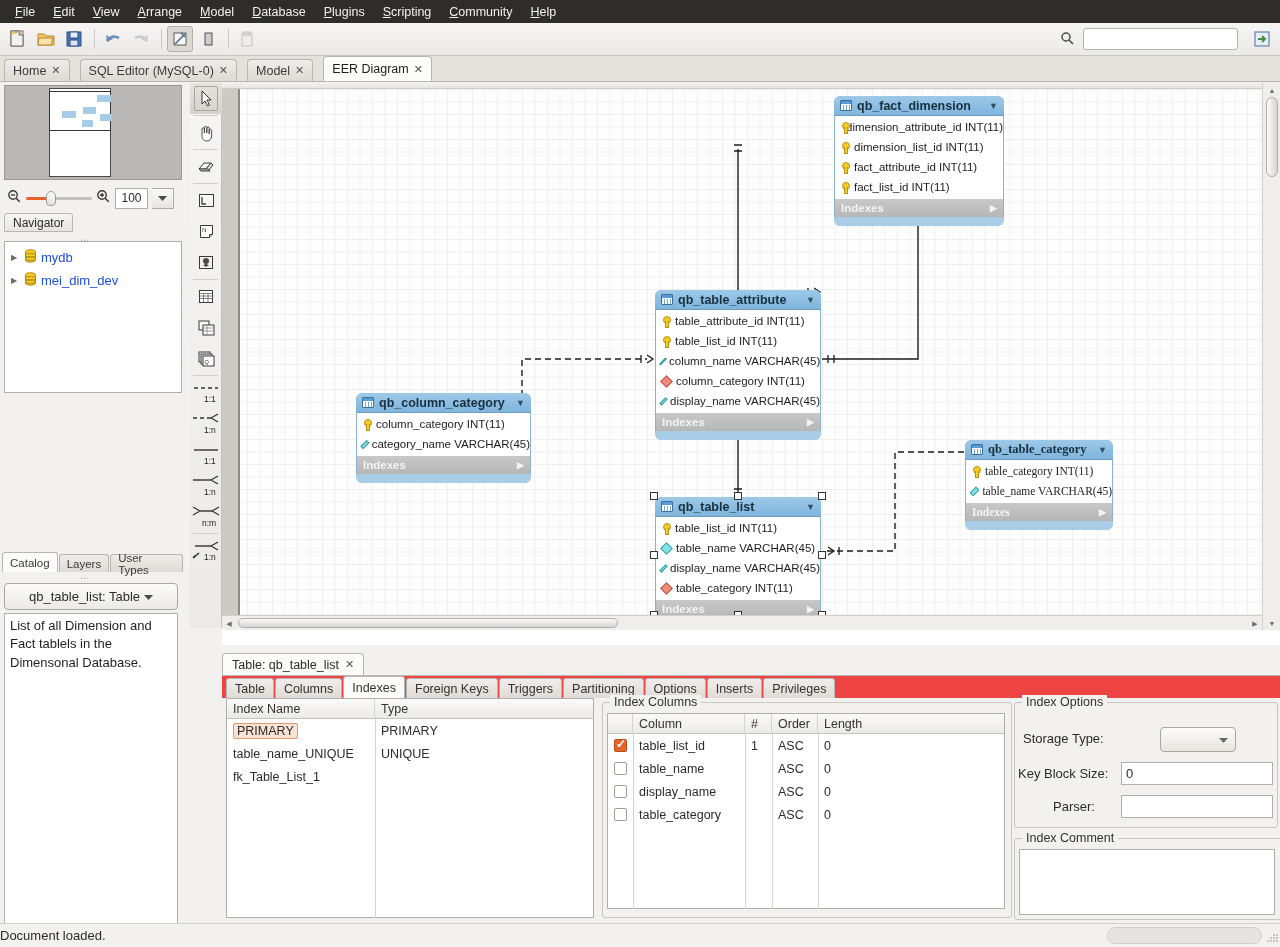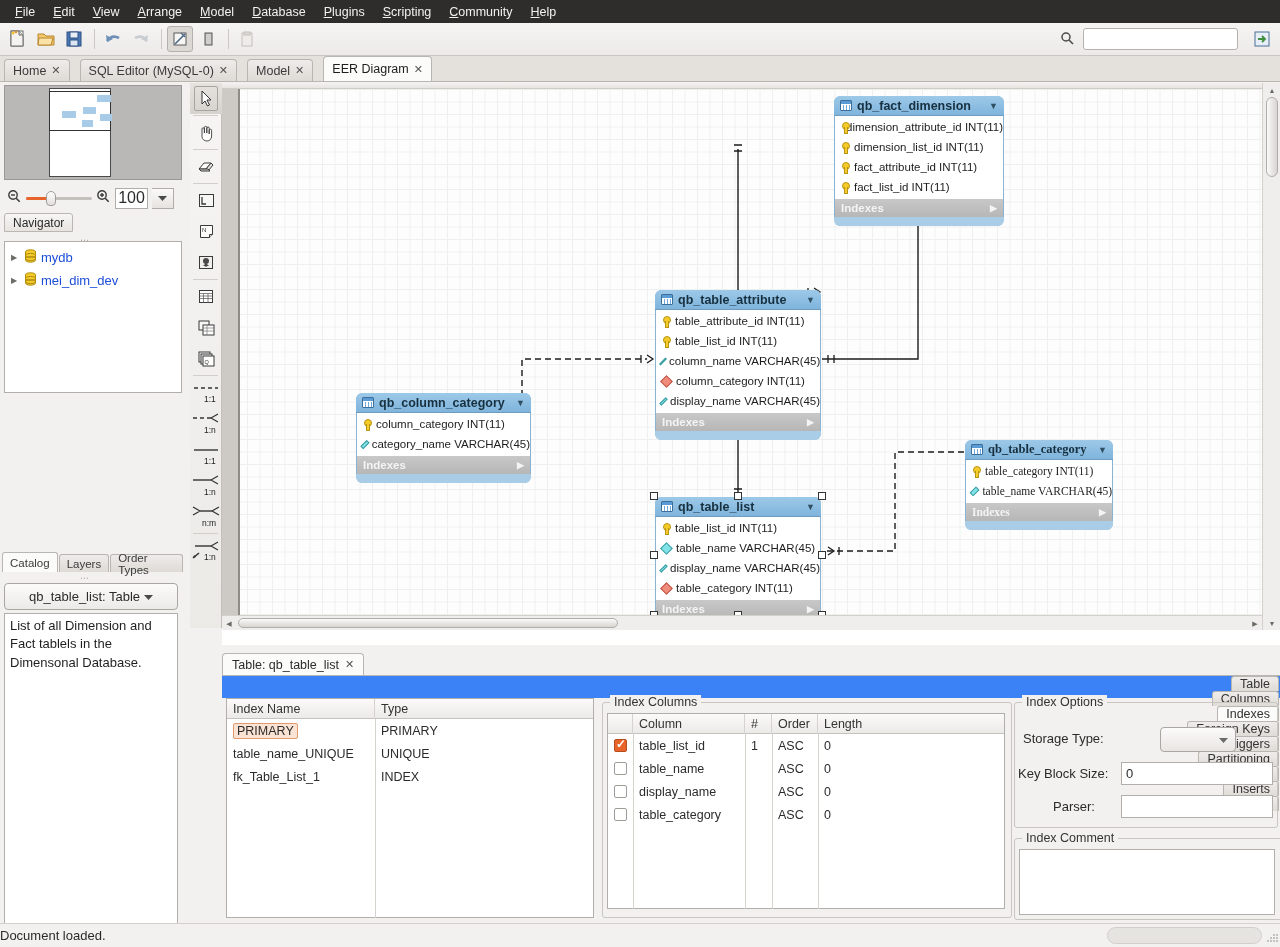--- a/index.html
+++ b/index.html
@@ -88,21 +88,21 @@
   .zsl { position: relative; width: 66px; height: 16px; }
   .zsl .track { position: absolute; top: 7px; left: 0; width: 66px; height: 3px;
     background: #c4c1bd; border-radius: 2px; }
   .zsl .fill { position: absolute; top: 7px; left: 0; width: 24px; height: 3px;
     background: #e8632a; border-radius: 2px; }
   .zsl .knob { position: absolute; top: 1px; left: 20px; width: 10px; height: 15px;
     background: linear-gradient(#fdfdfd,#e2e0dd); border: 1px solid #a09d99;
     border-radius: 5px 5px 4px 4px; }
   .zoomfield {
     width: 33px; height: 21px; background: #fff; border: 1px solid #b0ada8;
-    font-size: 16px; display: flex; align-items: center; justify-content: center;
+    font-size: 12px; display: flex; align-items: center; justify-content: center;
   }
   .zoomdrop {
     width: 22px; height: 21px; background: linear-gradient(#fbfaf9,#e6e3df);
     border: 1px solid #b0ada8; border-left: none;
     display: flex; align-items: center; justify-content: center;
   }
 
   .navtab {
     position: absolute; top: 130px; left: 4px; height: 19px; padding: 0 8px;
     background: linear-gradient(#f7f6f5,#e7e4e0); border: 1px solid #bab7b2;
@@ -261,22 +261,21 @@
   .edtab {
     height: 22px; padding: 0 9px; display: flex; align-items: center; gap: 6px;
     background: #fbfbfa; border: 1px solid #b9b5b0; border-bottom: none;
     border-radius: 4px 4px 0 0; font-size: 12.5px;
   }
   .edtab .x { font-size: 11px; color: #555; }
   .edsubtabs {
     position: absolute; top: 27px; left: 0; width: 1058px; height: 23px;
     border-top: 1px solid #b9b5b0;
     display: flex; align-items: flex-end; padding-left: 4px;
-    background: #3b82f6;
-    flex-direction: column;
+    background: #ef4444;
   }
   .stab {
     height: 20px; padding: 0 8px; display: flex; align-items: center;
     background: linear-gradient(#efedeb,#dfdbd6); border: 1px solid #b9b5b0;
     border-bottom: none; border-radius: 3px 3px 0 0; margin-right: 1px;
     font-size: 12.5px; color: #333;
   }
   .stab.active { background: #fbfbfa; height: 22px; }
 
   .idxnamepanel {
@@ -519,21 +518,21 @@
     </div>
 
     <div class="lowtabs">
       <div class="ltab active">
         <span>Catalog</span>
       </div>
       <div class="ltab">
         <span>Layers</span>
       </div>
       <div class="ltab">
-        <span>Order Types</span>
+        <span>User Types</span>
       </div>
     </div>
     <div class="splitgrip2">⋯</div>
 
     <div class="descsel">
       <span>qb_table_list: Table</span>
       <span>
         <svg width="9" height="7" viewBox="0 0 9 7">
             <path d="M0 1l4.5 5L9 1z" fill="#4a4a4a"></path>
           </svg>
@@ -907,21 +906,20 @@
           <span class="cellsel">PRIMARY</span>
         </div>
         <div class="gc" style="width:218px;">PRIMARY</div>
       </div>
       <div class="gridrow">
         <div class="gc" style="width:148px;">table_name_UNIQUE</div>
         <div class="gc" style="width:218px;">UNIQUE</div>
       </div>
       <div class="gridrow">
         <div class="gc" style="width:148px;">fk_Table_List_1</div>
-        <div class="gc" style="width:218px;">INDEX</div>
       </div>
     </div>
 
     <div class="fieldset idxcolpanel">
       <span class="fslabel">Index Columns</span>
       <div class="idxgrid">
         <div class="gridhead">
           <div class="gh" style="width:25px;padding-left:0;"></div>
           <div class="gh" style="width:112px;">Column</div>
           <div class="gh" style="width:27px;">#</div>

